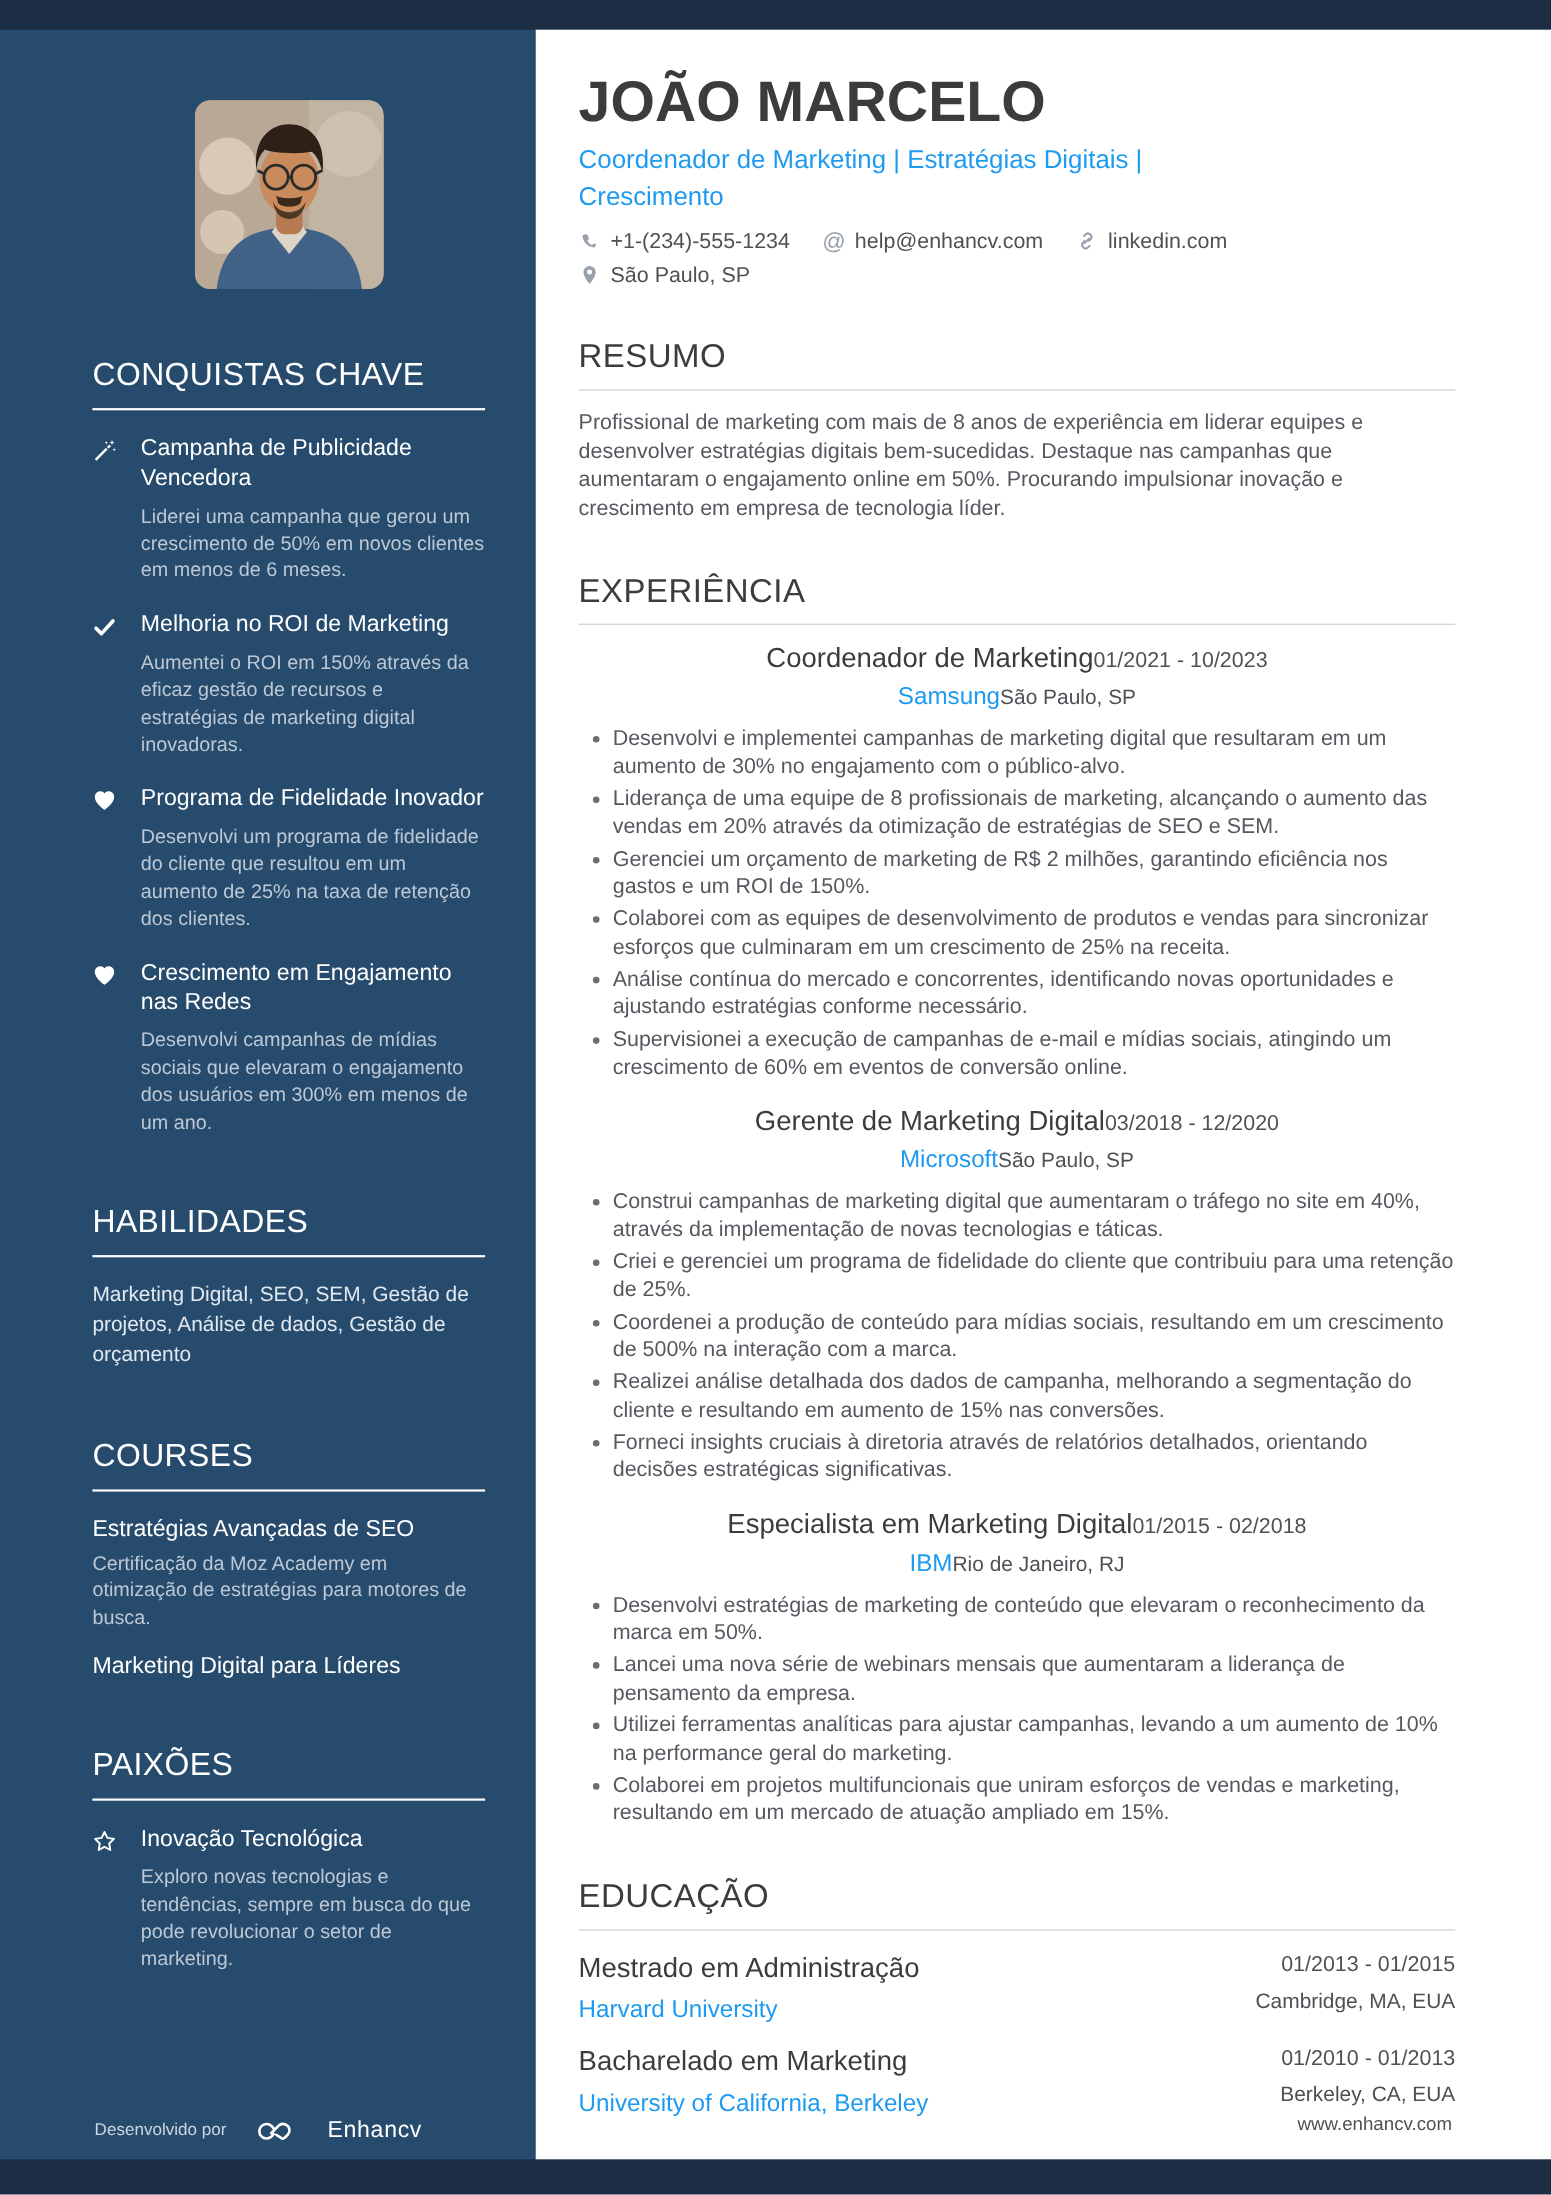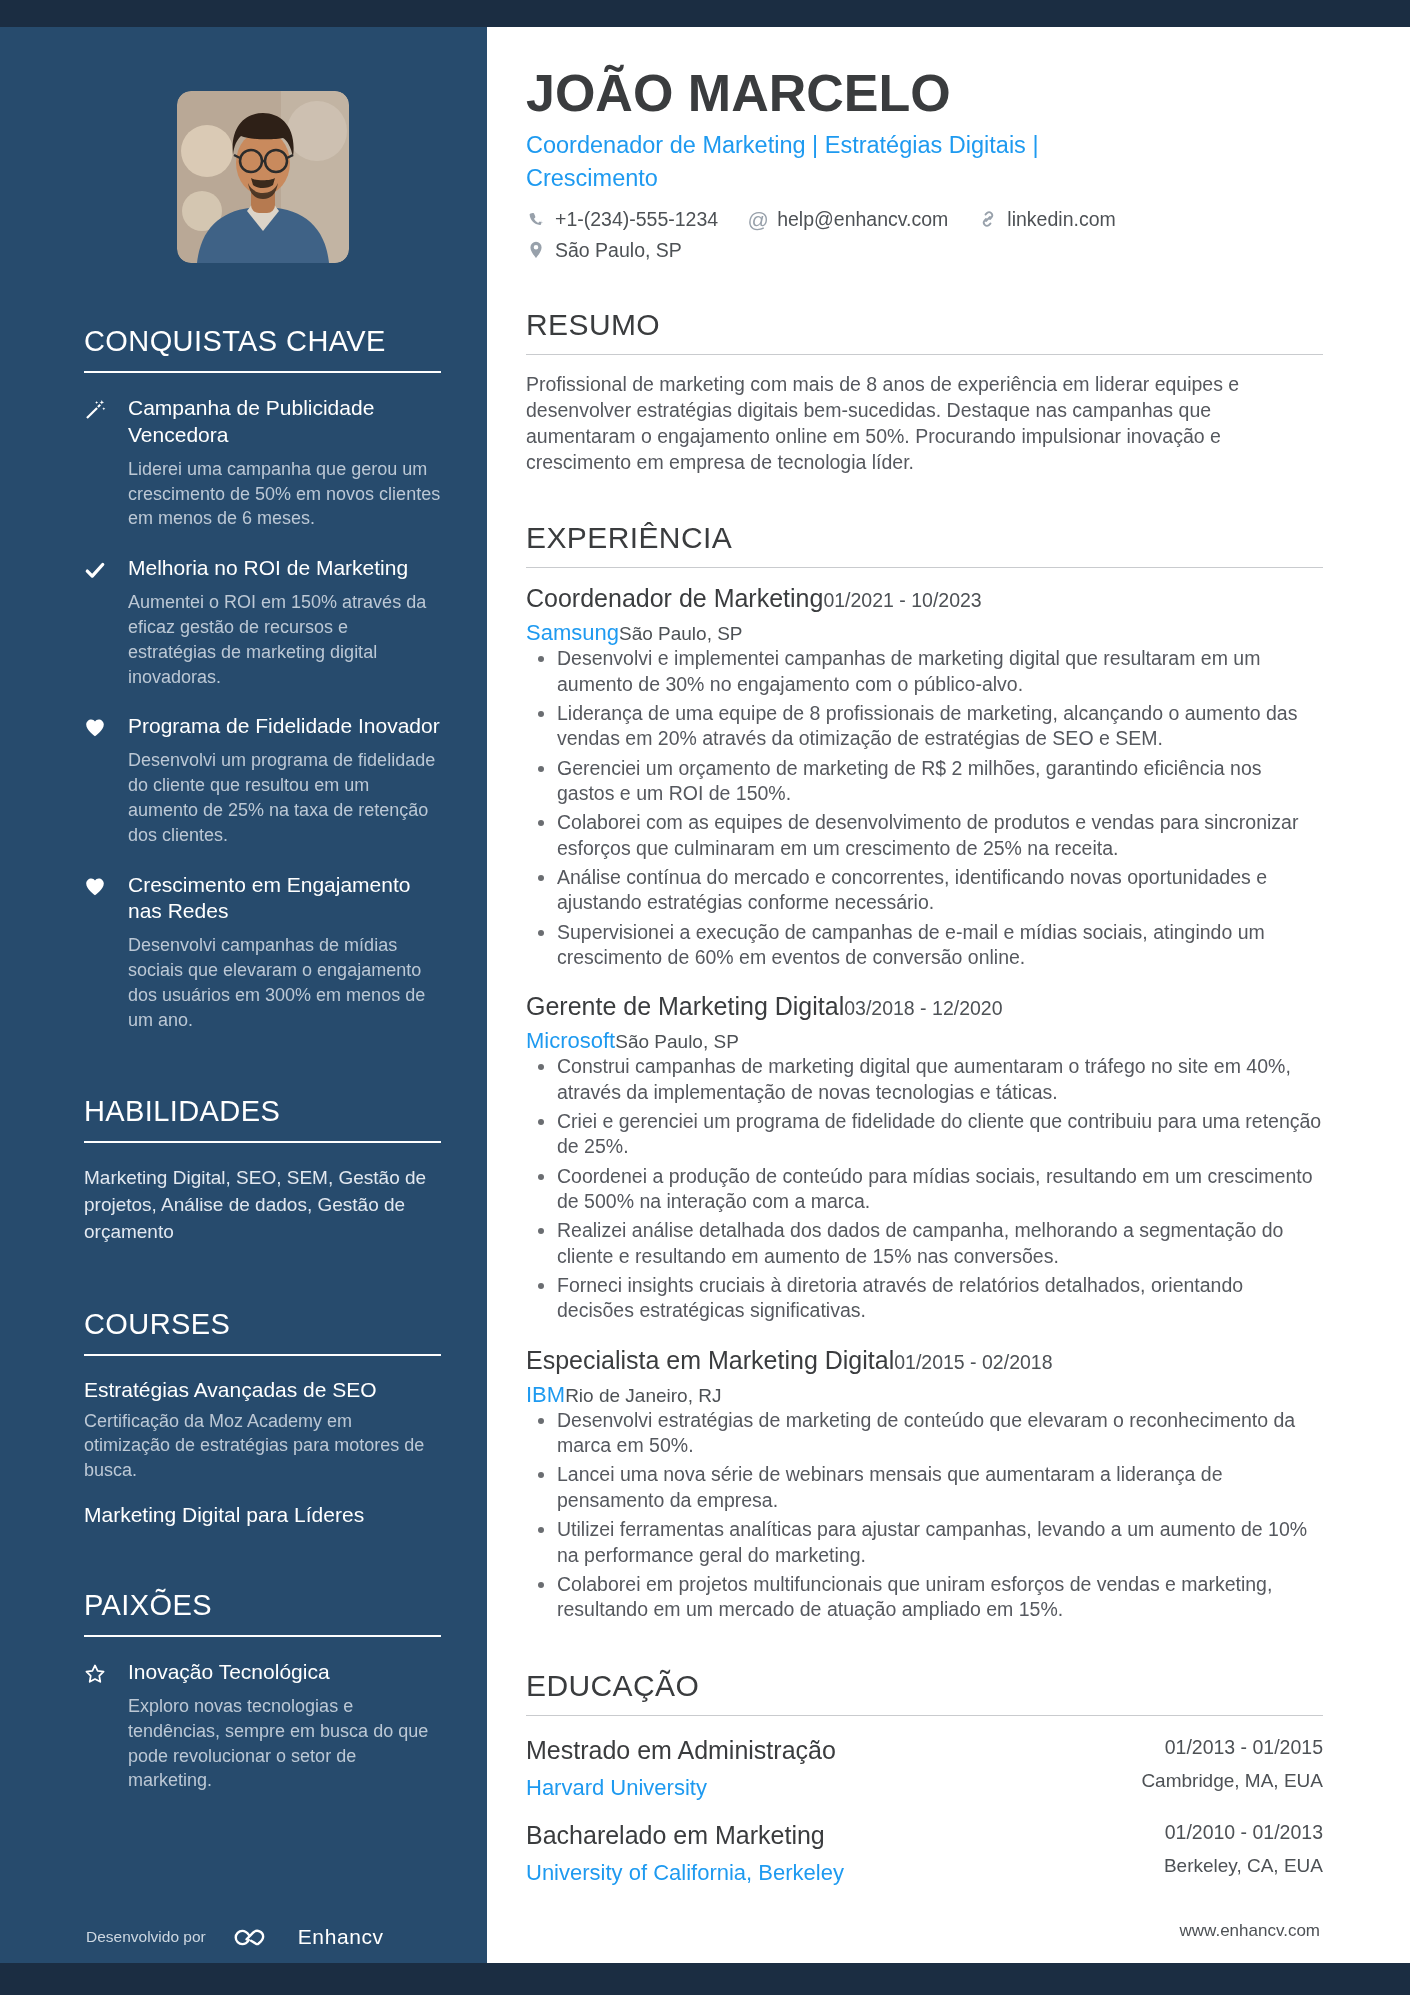--- a/index.html
+++ b/index.html
@@ -41,26 +41,26 @@
     font-size:19.5px;color:#4d5155}
   .contact{display:flex;align-items:center;gap:9px}
   .c-ico{width:20px;height:20px;display:flex;align-items:center;justify-content:center}
   .c-ico svg{width:20px;height:20px;display:block}
   .at-glyph{font-size:21px;color:#98a1ab;line-height:1}
   .section{margin-top:46px}
   .main-h{font-size:30px;font-weight:500;color:#3a3c3e;letter-spacing:.4px;
     border-bottom:1px solid #c9cbce;padding-bottom:12px;margin-bottom:16px}
   .summary-text{font-size:19.5px;line-height:1.34;max-width:790px}
   .job{margin-top:22px}
-  .jrow{display:flex;justify-content:flex-start;align-items:baseline}
+  .jrow{display:flex;justify-content:center;align-items:baseline}
   .jtitle{font-size:25px;font-weight:500;color:#3a3c3e}
   .jdate{font-size:19.5px;color:#4d5155}
   .jcompany{font-size:22px;color:#1e9af0;font-weight:500}
   .jloc{font-size:19px;color:#4d5155}
-  .bullets{margin-top:0;padding-left:31px}
+  .bullets{margin-top:13px;padding-left:31px}
   .bullets li{font-size:19.5px;line-height:1.3;margin-bottom:4px;color:#55585e}
   .bullets li::marker{color:#6a6d71}
   .edu{display:flex;justify-content:space-between;margin-top:20px}
   .edu .deg{font-size:25px;font-weight:500;color:#3a3c3e;margin-bottom:10px}
   .edu .school{font-size:22px;color:#1e9af0;font-weight:500}
   .edu .right{text-align:right}
   .edu .dates{font-size:19.5px;color:#4d5155;margin-bottom:11px}
   .edu .loc{font-size:19px;color:#4d5155}
   .site{position:absolute;right:90px;bottom:22px;font-size:17px;color:#4d5155}
 </style>

